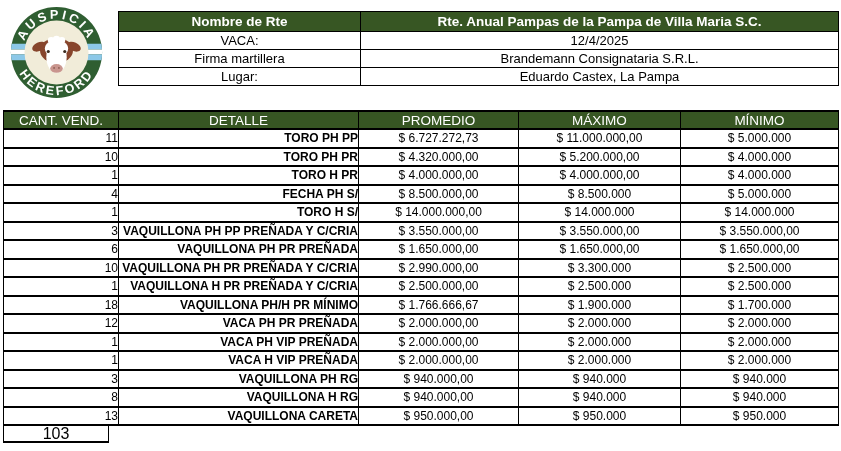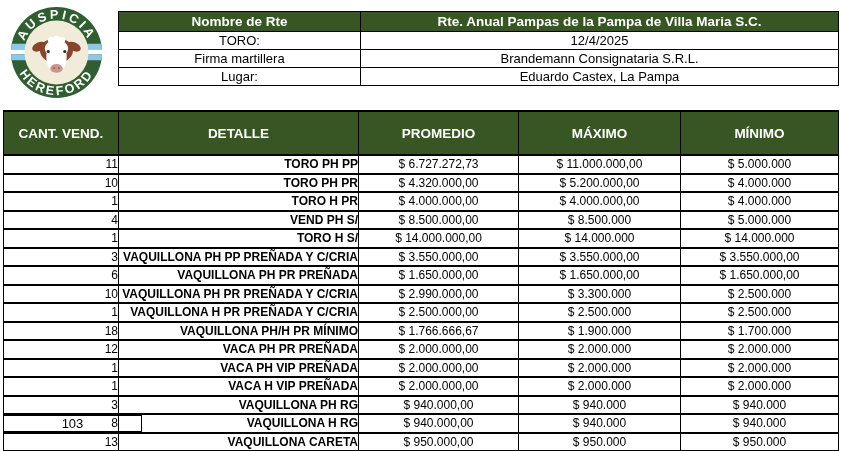--- a/index.html
+++ b/index.html
@@ -31,41 +31,41 @@
     text-align:center;vertical-align:middle;
     font-size:13px;height:17px;padding:0 2px;overflow:hidden;white-space:nowrap;
   }
   .info-table tr.hdr td{
     background:var(--header-green);color:#fff;font-weight:bold;
     height:19px;font-size:13.5px;
   }
   
   .results-table{position:absolute;left:3px;top:110px;width:835px;}
   .results-table th{
-    background:var(--header-green);color:#fff;font-weight:bold;
+    background:var(--header-green);color:#fff;font-weight:normal;
     border:1px solid var(--border-black);
     border-top-width:2px;border-bottom-width:2px;
-    font-size:13.5px;height:16px;padding:13px;overflow:hidden;white-space:nowrap;
+    font-size:13.5px;height:16px;padding:0;overflow:hidden;white-space:nowrap;
   }
   .results-table td{
     border:1px solid var(--border-black);
     border-top-width:2px;border-bottom-width:2px;
     height:16.5px;padding:0;font-size:12px;vertical-align:middle;
     overflow:hidden;white-space:nowrap;
   }
   .cell-cant{text-align:right;}
   .cell-detalle{text-align:right;font-weight:bold;font-size:11.5px;padding-left:4px;}
   .cell-money{text-align:center;padding-right:4px;}
   
   .total-box{
-    position:absolute;left:3px;top:414px;width:139px;height:19px;
+    position:absolute;left:3px;top:424px;width:106px;height:19px;
     box-sizing:border-box;border:1px solid var(--border-black);
     border-top-width:2px;border-bottom-width:2px;
     display:flex;align-items:center;justify-content:center;
-    font-size:13px;
+    font-size:16px;
   }
 </style>
 </head>
 <body>
 
 <div class="logo-wrap">
   <svg width="97" height="97" viewBox="0 0 100 100">
     <defs>
       <clipPath id="ringClip">
           <circle cx="50" cy="51" r="47"></circle>
@@ -109,21 +109,21 @@
       <col style="width:242px">
       <col style="width:478px">
     </colgroup>
   <tbody>
     <tr class="hdr">
       <td>Nombre de Rte</td>
       <td>Rte. Anual Pampas de la Pampa de Villa Maria S.C.</td>
     </tr>
 
   <tr>
-    <td>TORO:</td>
+    <td>VACA:</td>
     <td>12/4/2025</td>
   </tr>
 
   <tr>
     <td>Firma martillera</td>
     <td>Brandemann Consignataria S.R.L.</td>
   </tr>
 
   <tr>
     <td>Lugar:</td>
@@ -169,21 +169,21 @@
   <tr>
     <td class="cell-cant">1</td>
     <td class="cell-detalle">TORO H PR</td>
     <td class="cell-money">$ 4.000.000,00</td>
     <td class="cell-money">$ 4.000.000,00</td>
     <td class="cell-money">$ 4.000.000</td>
   </tr>
 
   <tr>
     <td class="cell-cant">4</td>
-    <td class="cell-detalle">VEND PH S/</td>
+    <td class="cell-detalle">FECHA PH S/</td>
     <td class="cell-money">$ 8.500.000,00</td>
     <td class="cell-money">$ 8.500.000</td>
     <td class="cell-money">$ 5.000.000</td>
   </tr>
 
   <tr>
     <td class="cell-cant">1</td>
     <td class="cell-detalle">TORO H S/</td>
     <td class="cell-money">$ 14.000.000,00</td>
     <td class="cell-money">$ 14.000.000</td>

